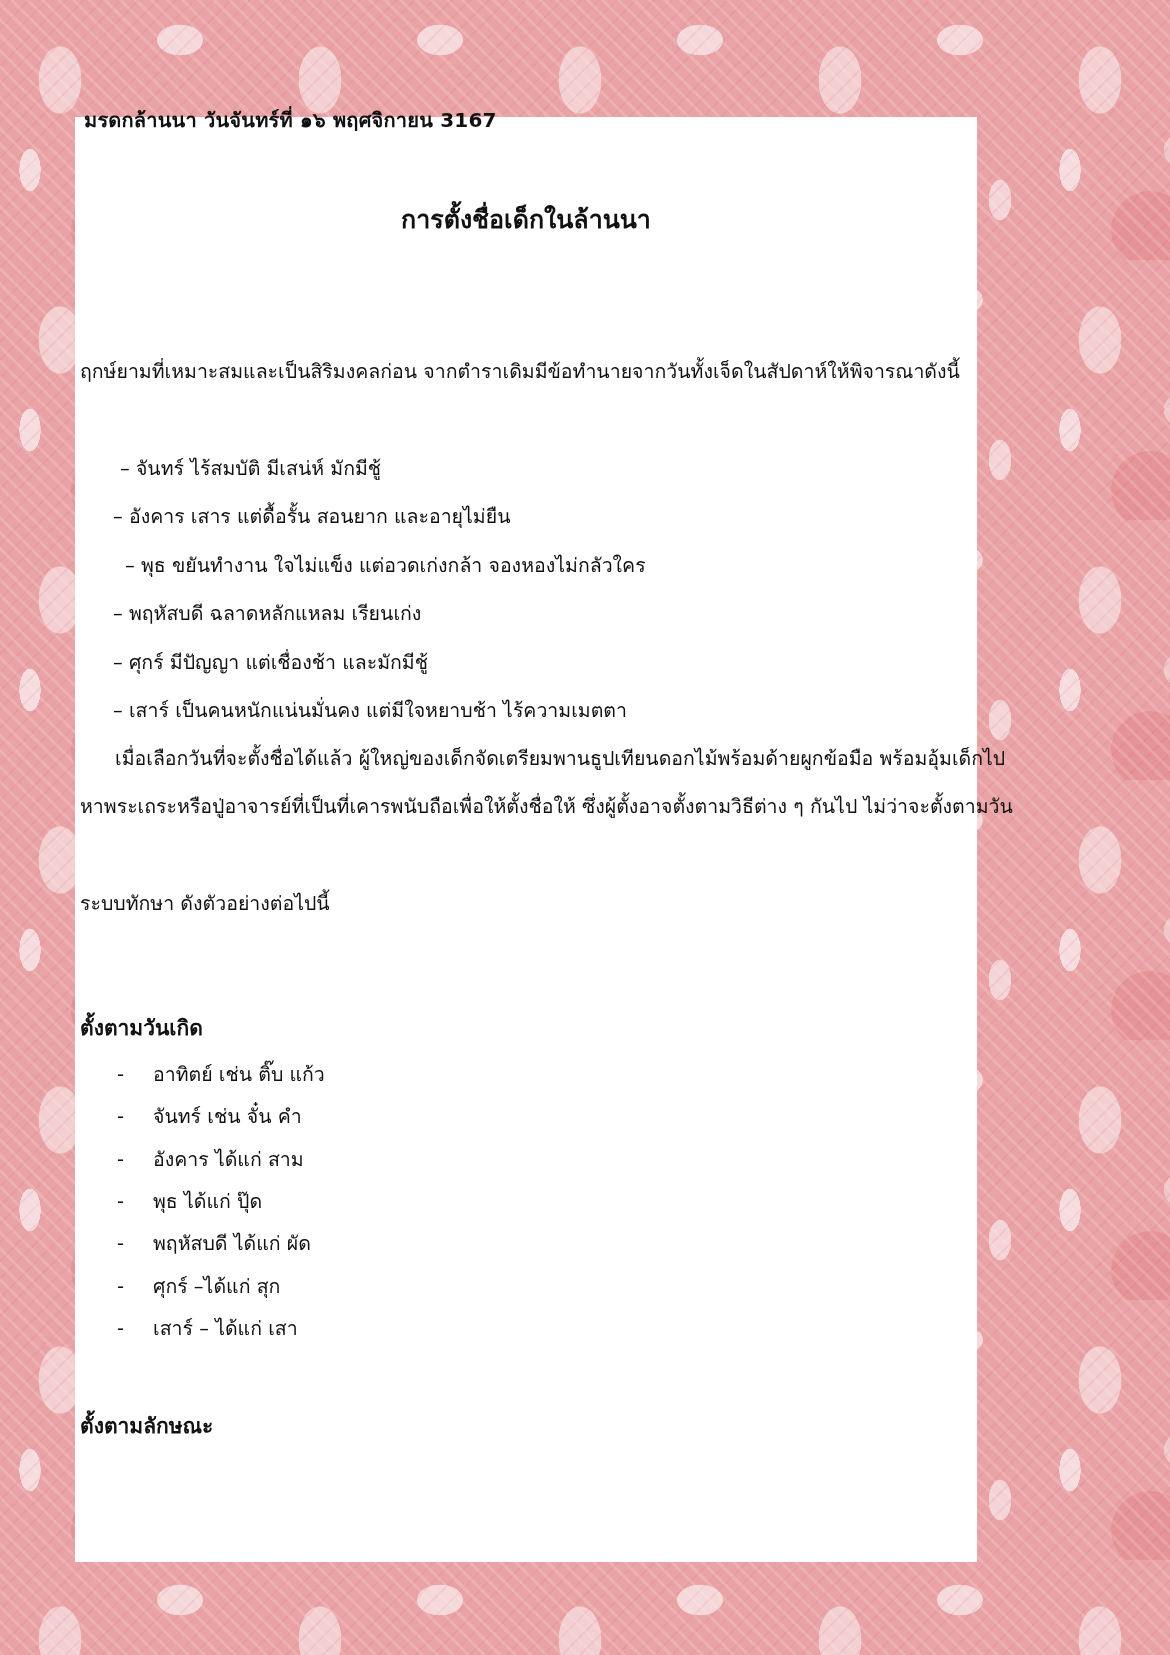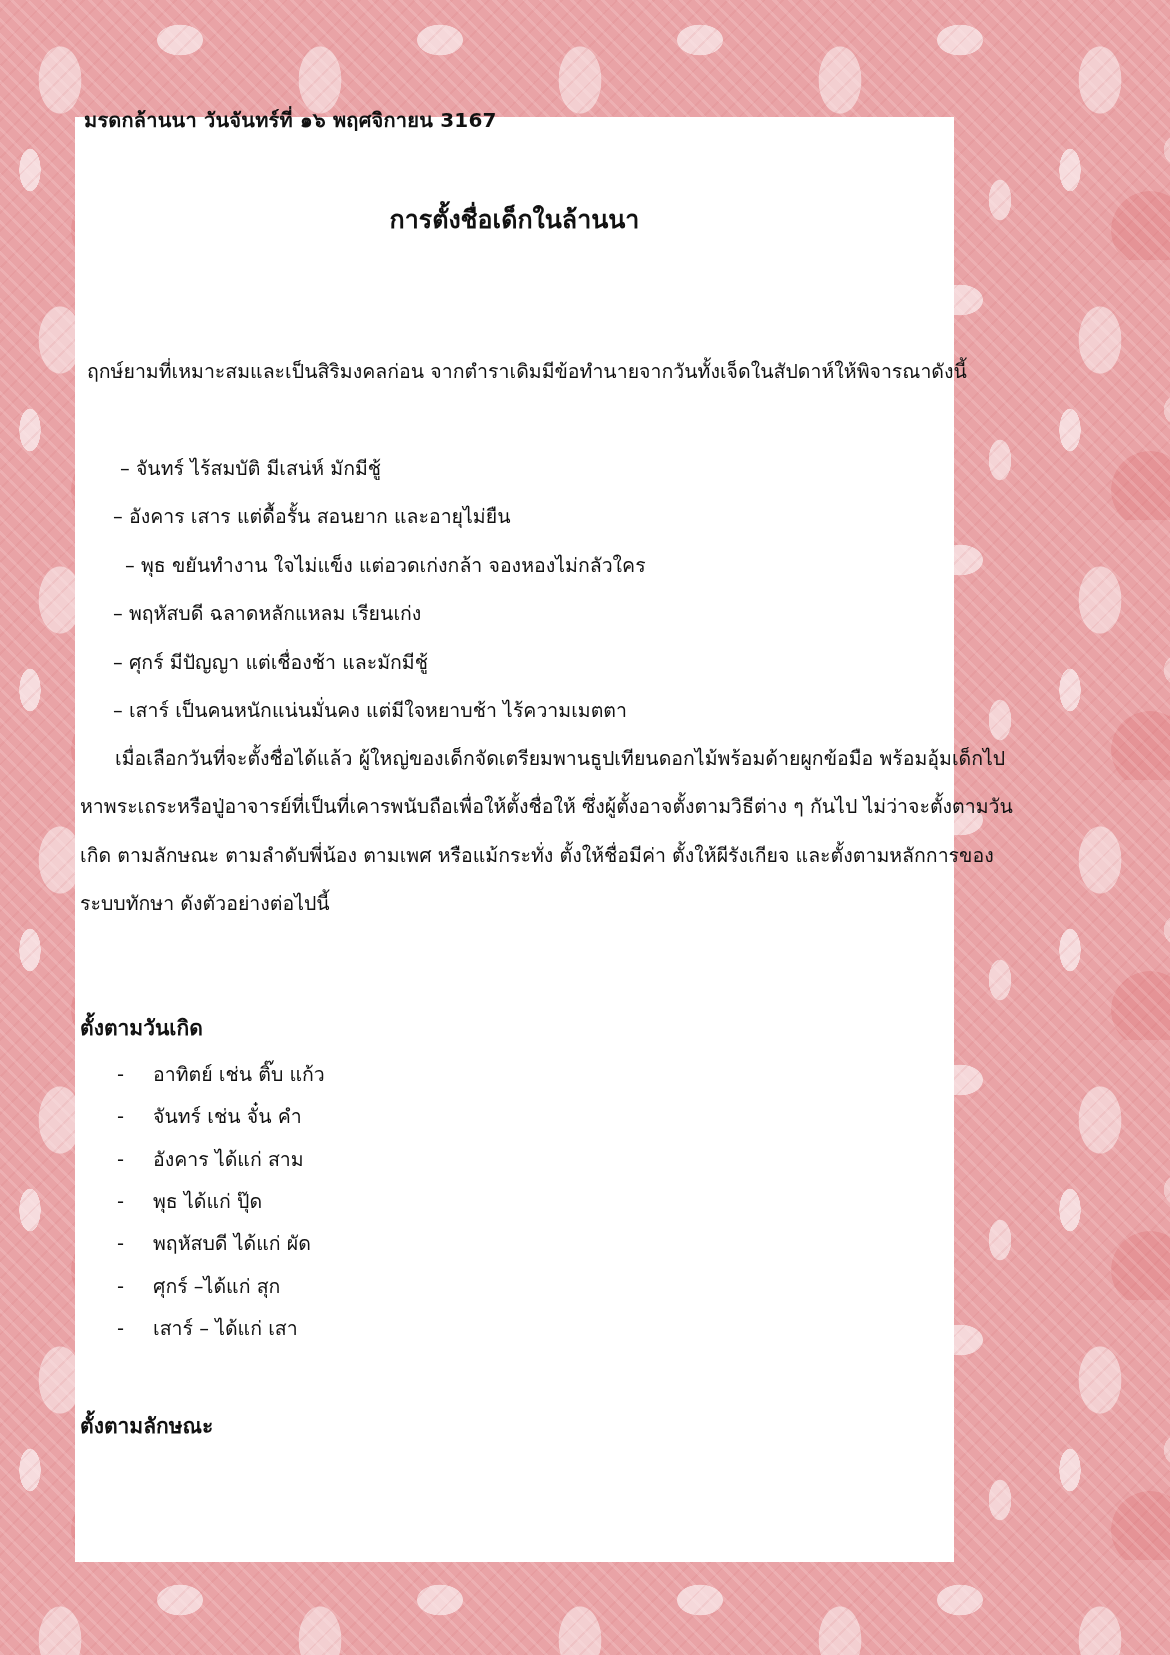--- a/index.html
+++ b/index.html
@@ -27,20 +27,21 @@
         repeating-linear-gradient(-45deg, rgba(210,110,114,0.12) 0 2px, transparent 2px 13px);
       pointer-events: none;
     }
     .page {
       position: absolute;
       left: 75px;
       top: 117px;
       width: 879px;
       height: 1445px;
       background: #ffffff;
+      padding-left: 23px;
     }
     .header-line {
       position: absolute;
       left: 84px;
       top: 104px;
       font-size: 20px;
       font-weight: bold;
       white-space: nowrap;
       z-index: 2;
       letter-spacing: 0.2px;
@@ -71,32 +72,31 @@
     }
   </style>
 </head>
 <body>
 
 <div class="damask-overlay"></div>
 
 <div class="page">
   <div class="title">การตั้งชื่อเด็กในล้านนา</div>
 
-  <div class="text" style="left:5px; top:245px;margin-left:7px;">ฤกษ์ยามที่เหมาะสมและเป็นสิริมงคลก่อน  จากตำราเดิมมีข้อทำนายจากวันทั้งเจ็ดในสัปดาห์ให้พิจารณาดังนี้</div>
+  <div class="text" style="left:5px; top:245px;">ฤกษ์ยามที่เหมาะสมและเป็นสิริมงคลก่อน  จากตำราเดิมมีข้อทำนายจากวันทั้งเจ็ดในสัปดาห์ให้พิจารณาดังนี้</div>
 
   <div class="text" style="left:45px; top:342px;">– จันทร์  ไร้สมบัติ  มีเสน่ห์ มักมีชู้</div>
   <div class="text" style="left:38px; top:390px;">–  อังคาร  เสาร แต่ดื้อรั้น สอนยาก และอายุไม่ยืน</div>
   <div class="text" style="left:50px; top:439px;">–  พุธ  ขยันทำงาน ใจไม่แข็ง แต่อวดเก่งกล้า จองหองไม่กลัวใคร</div>
   <div class="text" style="left:38px; top:487px;">–  พฤหัสบดี  ฉลาดหลักแหลม เรียนเก่ง</div>
   <div class="text" style="left:38px; top:536px;">–  ศุกร์ มีปัญญา แต่เชื่องช้า  และมักมีชู้</div>
   <div class="text" style="left:38px; top:584px;">–  เสาร์  เป็นคนหนักแน่นมั่นคง แต่มีใจหยาบช้า ไร้ความเมตตา</div>
 
   <div class="text" style="left:40px; top:632px;">เมื่อเลือกวันที่จะตั้งชื่อได้แล้ว ผู้ใหญ่ของเด็กจัดเตรียมพานธูปเทียนดอกไม้พร้อมด้ายผูกข้อมือ พร้อมอุ้มเด็กไป</div>
   <div class="text" style="left:5px; top:680px;">หาพระเถระหรือปู่อาจารย์ที่เป็นที่เคารพนับถือเพื่อให้ตั้งชื่อให้  ซึ่งผู้ตั้งอาจตั้งตามวิธีต่าง ๆ กันไป ไม่ว่าจะตั้งตามวัน</div>
-  <div class="text" style="left:5px; top:729px;">เกิด ตามลักษณะ ตามลำดับพี่น้อง ตามเพศ หรือแม้กระทั่ง ตั้งให้ชื่อมีค่า ตั้งให้ผีรังเกียจ  และตั้งตามหลักการของ</div>
   <div class="text" style="left:5px; top:777px;">ระบบทักษา ดังตัวอย่างต่อไปนี้</div>
 
   <div class="bold-heading" style="left:5px; top:894px;">ตั้งตามวันเกิด</div>
 
   <div>
     <div>
       <span class="list-dash" style="left:42px; top:946px;">-</span>
       <span class="text" style="left:78px; top:948px;">อาทิตย์  เช่น  ติ๊บ แก้ว</span>
     </div>
     <div>

